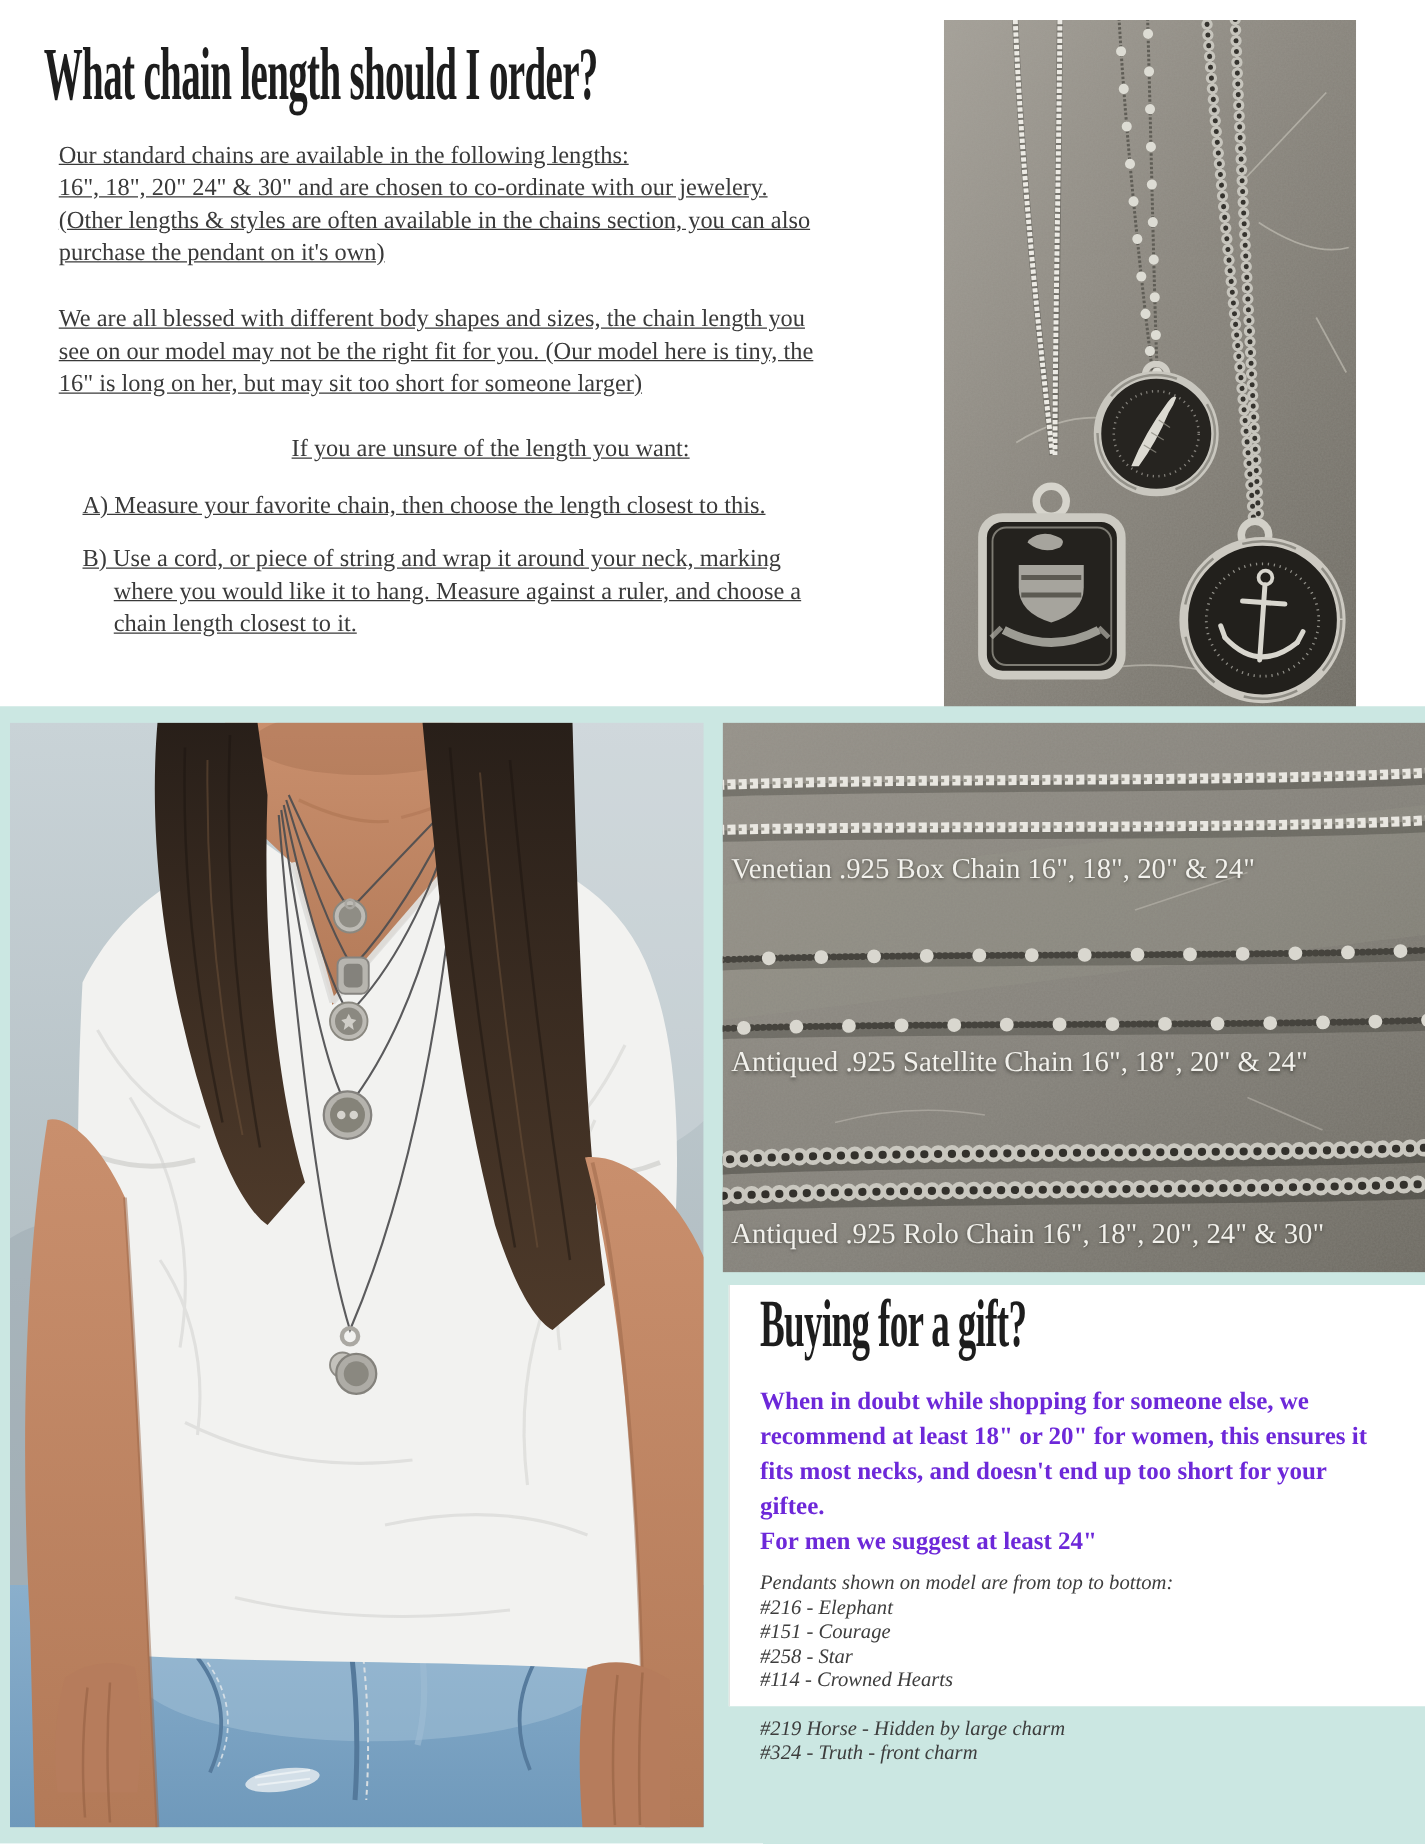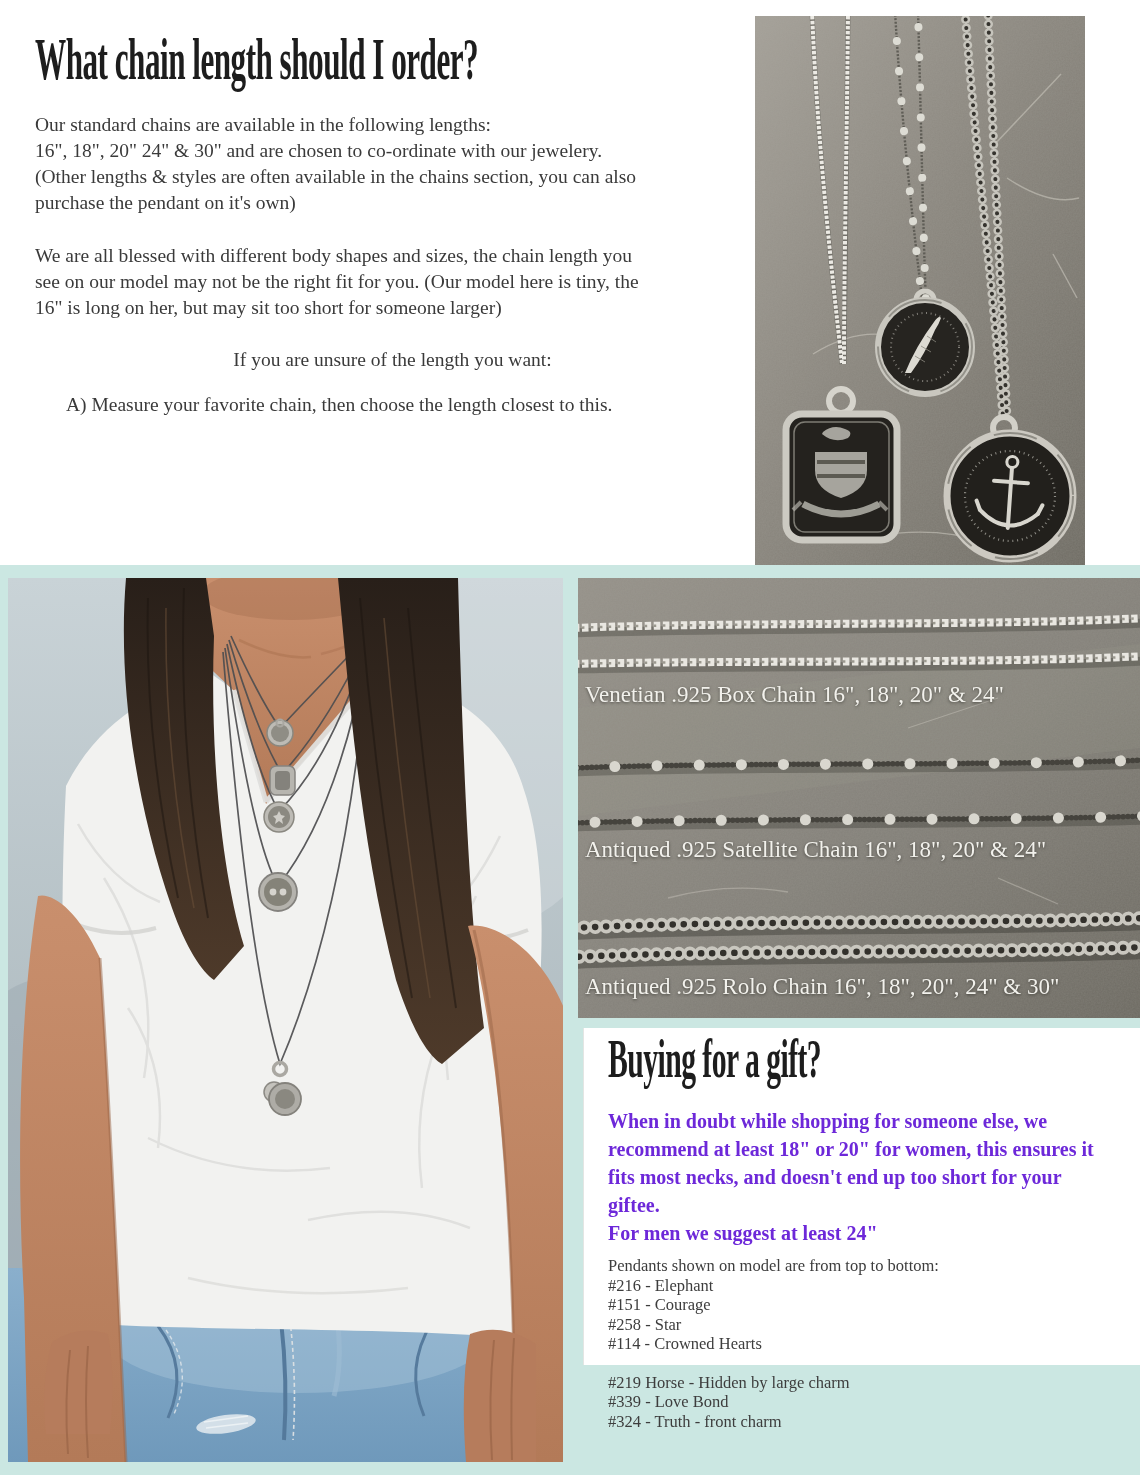--- a/index.html
+++ b/index.html
@@ -5,21 +5,21 @@
   html,body{margin:0;padding:0;background:#ffffff;}
   .page{position:relative;width:1140px;height:1475px;background:#ffffff;overflow:hidden;
         font-family:"Liberation Serif",serif;}
 
   
   .top-section{position:absolute;left:0;top:16px;width:1140px;height:565px;background:#ffffff;}
   .intro-text{position:absolute;left:35px;top:8px;width:715px;}
   .display-heading{margin:0;color:#1d1d1d;font-weight:700;white-space:nowrap;
         transform-origin:left top;letter-spacing:-1px;}
   .h1{font-size:60px;line-height:70px;transform:scaleX(0.52);}
-  .body-p{margin:0;font-size:19.5px;line-height:26px;color:#3a3a3a;white-space:pre-line;}
+  .body-p{margin:12px;font-size:19.5px;line-height:26px;color:#3a3a3a;white-space:pre-line;text-decoration:underline;}
   .p1{margin-top:18px;}
   .p2{margin-top:27px;}
   .p3{margin-top:26px;text-align:center;}
   .opt-a{margin-top:19px;margin-left:31px;}
   .opt-b{margin-top:17px;margin-left:31px;padding-left:25px;text-indent:-25px;}
 
   .pendant-photo{position:absolute;left:755px;top:0;width:330px;height:556px;overflow:hidden;}
   .pendant-photo svg{display:block;}
 
   
@@ -31,41 +31,44 @@
         text-shadow:0 1px 3px rgba(20,20,15,.55);white-space:nowrap;}
   .label-1{top:103px;}
   .label-2{top:258px;}
   .label-3{top:395px;}
 
   .gift-box{position:absolute;left:583px;top:463px;width:557px;height:337px;background:#ffffff;
         box-sizing:border-box;padding:2px 0 0 24px;border-left:1px solid #e3e5e3;}
   .h2{font-size:54px;line-height:58px;transform:scaleX(0.55);}
   .gift-body{margin:19px 0 0 0;font-size:20px;line-height:28px;color:#6d28d9;
         white-space:pre-line;width:490px;font-weight:bold;}
-  .gift-list{margin-top:9px;font-size:16.5px;line-height:19.5px;color:#3d3d3d;}
+  .gift-list{margin-top:9px;font-size:16.5px;line-height:19.5px;color:#3d3d3d;font-style:italic;}
   .gift-list .row{white-space:nowrap;}
   .gift-list .gap{height:19px;}
 </style>
 </head>
 <body>
 
 <div class="page">
 
   <section class="top-section">
     <div class="intro-text">
       <h1 class="display-heading h1">What chain length should I order?</h1>
       <p class="body-p p1">Our standard chains are available in the following lengths:
 16", 18", 20" 24" &amp; 30"  and are chosen to co-ordinate with our jewelery.
 (Other lengths &amp; styles are often available in the chains section, you can also
 purchase the pendant on it's own)</p>
       <p class="body-p p2">We are all blessed with different body shapes and sizes, the chain length you
 see on our model may not be the right fit for you. (Our model here is tiny, the
 16" is long on her, but may sit too short for someone larger)</p>
       <p class="body-p p3">If you are unsure of the length you want:</p>
       <p class="body-p opt-a">A) Measure your favorite chain, then choose the length closest to this.</p>
+      <p class="body-p opt-b">B) Use a cord, or piece of string and wrap it around your neck, marking
+where you would like it to hang. Measure against a ruler, and choose a
+chain length closest to it.</p>
     </div>
 
     <div class="pendant-photo">
       <svg width="330" height="556" viewBox="0 0 330 556" xmlns="http://www.w3.org/2000/svg">
         <defs>
           <linearGradient id="slateA" x1="0" y1="0" x2="1" y2="1">
             <stop offset="0" stop-color="#a5a199"></stop>
             <stop offset="0.45" stop-color="#8b877f"></stop>
             <stop offset="1" stop-color="#6f6c64"></stop>
           </linearGradient>
@@ -362,18 +365,17 @@
 giftee.
  For men we suggest at least 24"</p>
       <div class="gift-list">
         <div class="row">Pendants shown on model are from top to bottom:</div>
         <div class="row">#216 - Elephant</div>
         <div class="row">#151 - Courage</div>
         <div class="row">#258 - Star</div>
         <div class="row">#114 - Crowned Hearts</div>
         <div class="gap"></div>
         <div class="row">#219 Horse - Hidden by large charm</div>
-        <div class="row">#339 - Love Bond</div>
         <div class="row">#324 - Truth - front charm</div>
       </div>
     </div>
   </section>
 </div>
 
 </body></html>

